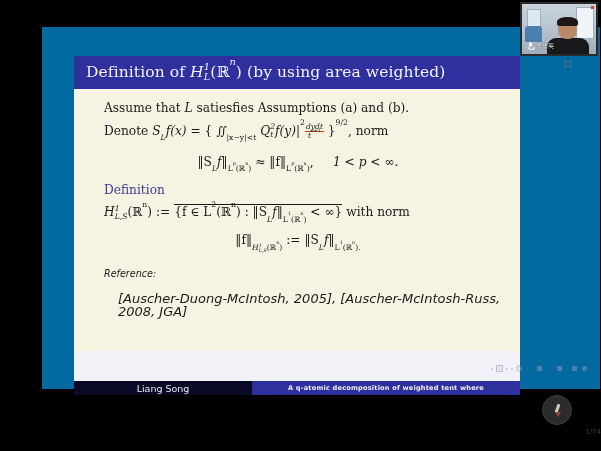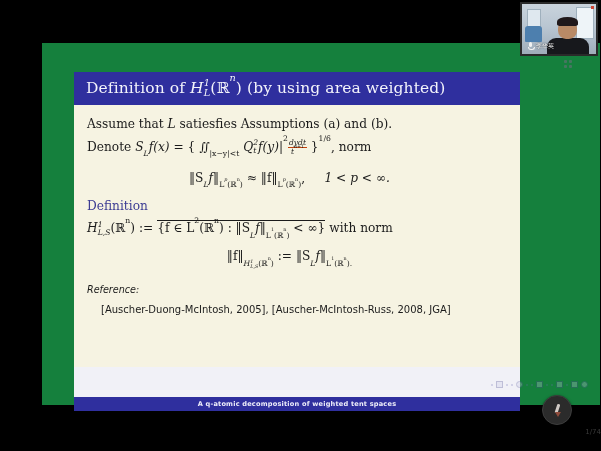--- a/index.html
+++ b/index.html
@@ -17,23 +17,23 @@
   #stage {
     position: absolute;
     left: 0; top: 0;
     width: 601px; height: 451px;
     background: #000000;
   }
 
   
   #slide {
     position: absolute;
-    left: 42px; top: 43px;
+    left: 42px; top: 27px;
     width: 558px; height: 362px;
-    background: #15803d;
+    background: #0369a1;
   }
 
   
   #slide-title-bar {
     position: absolute;
     left: 32px; top: 29px;
     width: 446px; height: 33px;
     background: #2f2f9e;
     display: flex;
     align-items: center;
@@ -57,21 +57,21 @@
 
   
   #slide-lower {
     position: absolute;
     left: 32px; top: 324px;
     width: 446px; height: 30px;
     background: #f1f1f7;
   }
 
   .body-inner {
-    padding: 13px 0 0 13px;
+    padding: 13px 0 0 30px;
     font-size: 12.2px;
     line-height: 1.0;
   }
 
   .line { margin: 0 0 9px 0; white-space: nowrap; }
   .line.indent1 { padding-left: 22px; }
   .center { text-align: center; padding-right: 28px; }
 
   .math { font-family: "DejaVu Serif", "Liberation Serif", serif; }
   i.v { font-family: "DejaVu Serif", "Liberation Serif", serif; font-style: italic; }
@@ -110,21 +110,21 @@
   .frac > .den { display: block; padding: 0 1px; }
 
   .defn-head {
     color: #3c3c93;
     font-size: 12.2px;
     margin: 0 0 8px 0;
   }
   .overline { border-top: 1px solid #1b1b1b; padding-top: 1px; display: inline-block; }
 
   .refs-title { font-size: 9.6px; margin: 0 16px 4px 0; color: #1b1b1b; font-style: italic; }
-  .refs-line  { font-size: 10px; padding-left: 14px; color: #1b1b1b; }
+  .refs-line  { font-size: 13px; padding-left: 14px; color: #1b1b1b; font-style: italic; }
 
   
   #slide-nav {
     position: absolute;
     right: 12px; top: 338px;
     display: flex;
     align-items: center;
     gap: 3px;
     opacity: .30;
   }
@@ -326,21 +326,21 @@
         <span class="math">(by using area weighted)</span>
       </div>
     </div>
 
     <div id="slide-body">
       <div class="body-inner">
 
         <p class="line math"><span>Assume that </span><i class="v">L</i><span> satiesfies Assumptions (a) and (b).</span></p>
 
         <p class="line math"><span>Denote </span><i class="v">S</i><sub>L</sub><i class="v">f</i><i class="v">(x)</i><span> = { </span><span>∬</span><sub class="n">|x−y|&lt;t</sub>
-          <i class="v">Q</i><span class="subsup"><span class="top">2</span><span class="bot">t</span></span><i class="v">f</i><i class="v">(y)|</i><sup class="n">2</sup><span class="frac"><span class="num">dydt</span><span class="den"><span>t</span><sup class="n">n+1</sup></span></span><span> }</span><sup class="n">1/6</sup><span>, norm</span></p>
+          <i class="v">Q</i><span class="subsup"><span class="top">2</span><span class="bot">t</span></span><i class="v">f</i><i class="v">(y)|</i><sup class="n">2</sup><span class="frac"><span class="num">dydt</span><span class="den"><span>t</span><sup class="n">n+1</sup></span></span><span> }</span><sup class="n">9/2</sup><span>, norm</span></p>
 
 
         <p class="line math center" style="margin-top:16px;margin-bottom:16px;"><span>‖S</span><sub>L</sub><i class="v">f‖</i><sub class="n"><span>L</span><sup>p</sup><span>(ℝ</span><sup class="n">n</sup><span>)</span></sub><span> ≈ </span><span>‖f‖</span><sub class="n"><span>L</span><sup>p</sup><span>(ℝ</span><sup class="n">n</sup><span>)</span></sub><span>,</span>&nbsp;&nbsp;&nbsp;&nbsp;&nbsp;<i class="v">1 &lt; p &lt; ∞.</i></p>
 
         <p class="defn-head math">Definition</p>
 
         <p class="line math" style="margin-bottom:14px;"><i class="v">H</i><span class="subsup"><span class="top">1</span><span class="bot">L,S</span></span><span>(ℝ</span><sup class="n">n</sup><span>)</span><span> := </span><span class="overline"><span>{f ∈ L</span><sup class="n">2</sup><span>(ℝ</span><sup class="n">n</sup><span>) : </span><span>‖S</span><sub>L</sub><i class="v">f‖</i><sub class="n"><span>L</span><sup class="n">1</sup><span>(ℝ</span><sup class="n">n</sup><span>)</span></sub><span> &lt; ∞}</span></span><span> with norm</span></p>
 
         <p class="line math center" style="margin-bottom:18px;"><span>‖f‖</span><sub class="n"><i class="v">H</i><span class="subsup"><span class="top">1</span><span class="bot">L,S</span></span><span>(ℝ</span><sup class="n">n</sup><span>)</span></sub><span> := </span><span>‖S</span><sub>L</sub><i class="v">f‖</i><sub class="n"><span>L</span><sup class="n">1</sup><span>(ℝ</span><sup class="n">n</sup><span>).</span></sub></p>
 
@@ -363,21 +363,22 @@
       <i class="nv"></i>
       <i class="dt"></i>
       <i class="dt"></i>
       <i class="nv"></i>
       <i class="dt"></i>
       <i class="nv"></i>
       <i class="nv round"></i>
     </div>
 
     <div id="slide-footer">
-      <div id="footer-title">A q-atomic decomposition of weighted tent spaces</div>
+      <div id="footer-author">Liang Song</div>
+      <div id="footer-title">A q-atomic decomposition of weighted tent where</div>
     </div>
 
   </div>
 
   <div id="page-counter">1/74</div>
 
   <div id="video-tile">
     <div id="video-scene">
       <div class="vwin" id="vwin-right"></div>
       <div class="vwin" id="vwin-left"></div>

